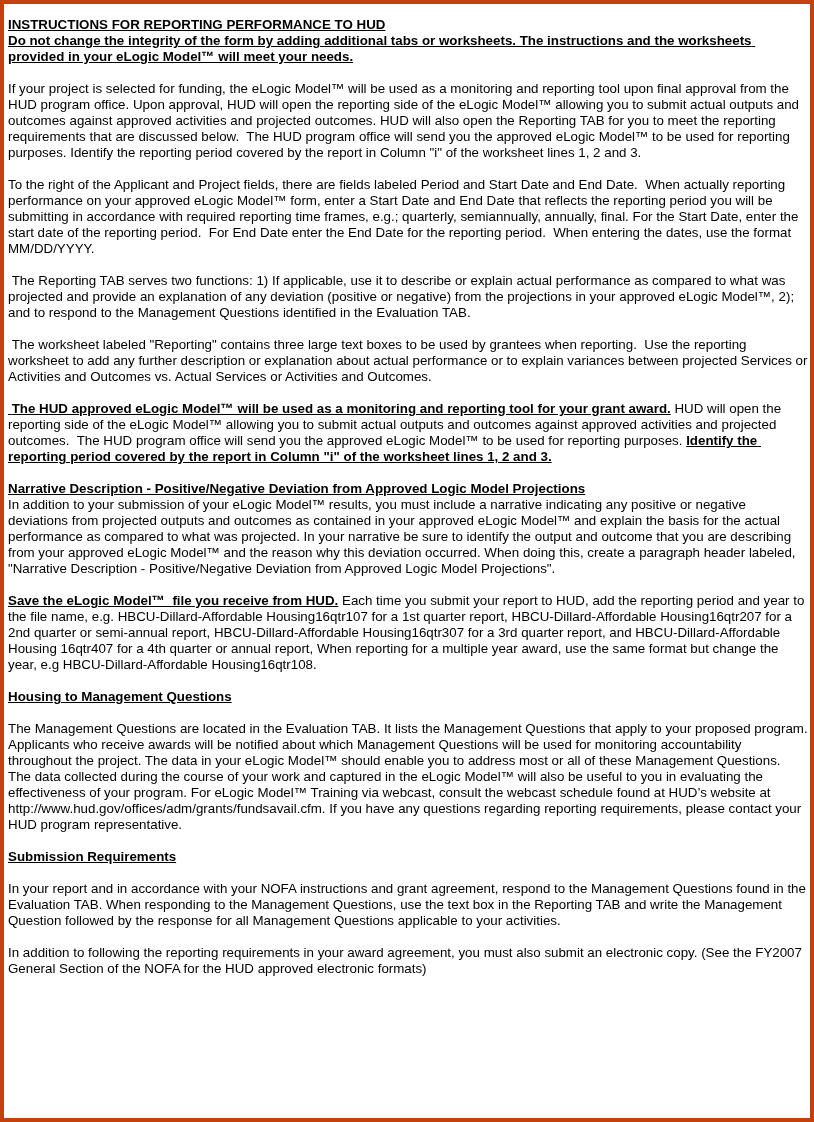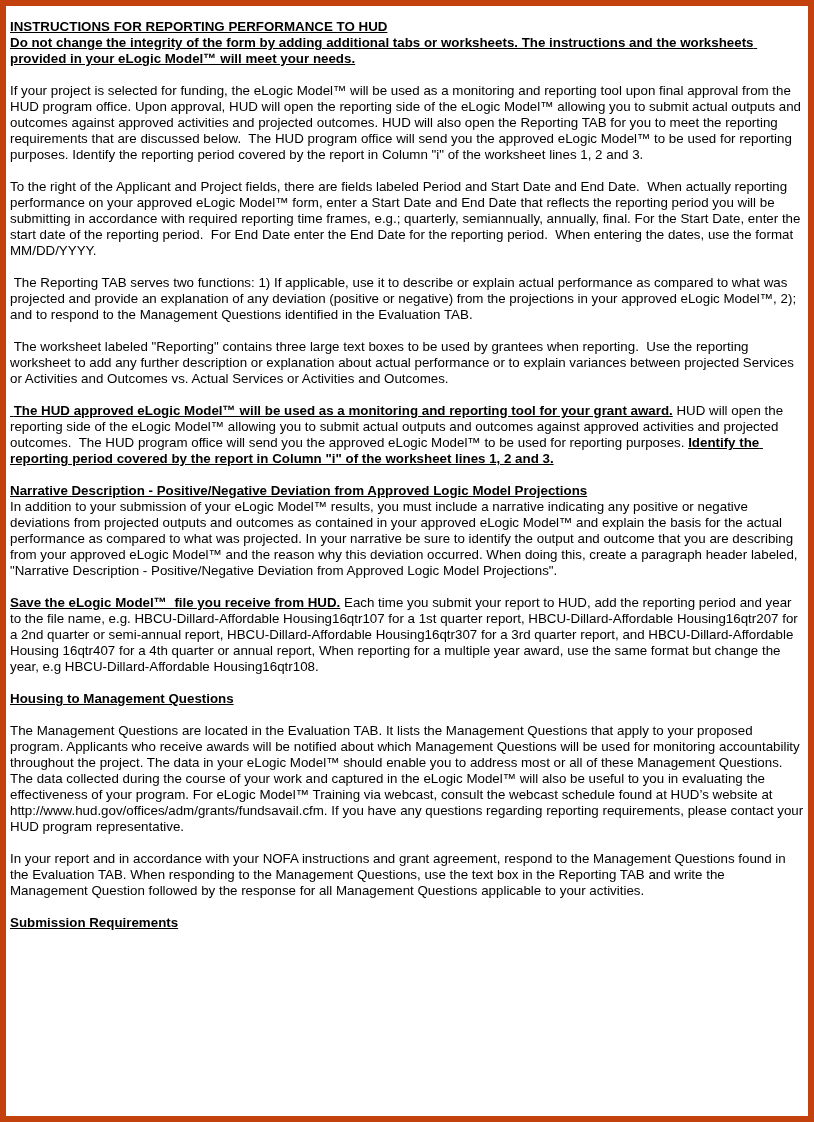--- a/index.html
+++ b/index.html
@@ -5,21 +5,21 @@
   html, body {
     margin: 0;
     padding: 0;
     background: #ffffff;
   }
   .page {
     position: relative;
     width: 814px;
     height: 1122px;
     box-sizing: border-box;
-    border: 6px solid #c2410c;
+    border: 4px solid #c2410c;
     background: #ffffff;
     overflow: hidden;
     padding: 13px 2px 0 4px;
   }
   .doc {
     font-family: "Liberation Sans", "DejaVu Sans", sans-serif;
     font-size: 13.33px;
     line-height: 16px;
     color: #000000;
   }
@@ -42,16 +42,17 @@
       <p class="block"><span>If your project is selected for funding, the eLogic Model™ will be used as a monitoring and reporting tool upon final approval from the HUD program office. Upon approval, HUD will open the reporting side of the eLogic Model™ allowing you to submit actual outputs and outcomes against approved activities and projected outcomes. HUD will also open the Reporting TAB for you to meet the reporting requirements that are discussed below.  The HUD program office will send you the approved eLogic Model™ to be used for reporting purposes. Identify the reporting period covered by the report in Column "i" of the worksheet lines 1, 2 and 3.</span></p>
       <p class="block"><span>To the right of the Applicant and Project fields, there are fields labeled Period and Start Date and End Date.  When actually reporting performance on your approved eLogic Model™ form, enter a Start Date and End Date that reflects the reporting period you will be submitting in accordance with required reporting time frames, e.g.; quarterly, semiannually, annually, final. For the Start Date, enter the start date of the reporting period.  For End Date enter the End Date for the reporting period.  When entering the dates, use the format MM/DD/YYYY.</span></p>
       <p class="block"><span> The Reporting TAB serves two functions: 1) If applicable, use it to describe or explain actual performance as compared to what was projected and provide an explanation of any deviation (positive or negative) from the projections in your approved eLogic Model™, 2); and to respond to the Management Questions identified in the Evaluation TAB.</span></p>
       <p class="block"><span> The worksheet labeled "Reporting" contains three large text boxes to be used by grantees when reporting.  Use the reporting worksheet to add any further description or explanation about actual performance or to explain variances between projected Services or Activities and Outcomes vs. Actual Services or Activities and Outcomes.</span></p>
       <p class="block"><span class="b"> The HUD approved eLogic Model™ will be used as a monitoring and reporting tool for your grant award.</span><span> HUD will open the reporting side of the eLogic Model™ allowing you to submit actual outputs and outcomes against approved activities and projected outcomes.  The HUD program office will send you the approved eLogic Model™ to be used for reporting purposes. </span><span class="b">Identify the reporting period covered by the report in Column "i" of the worksheet lines 1, 2 and 3.</span></p>
       <p class="block"><span class="b">Narrative Description - Positive/Negative Deviation from Approved Logic Model Projections
 </span><span>In addition to your submission of your eLogic Model™ results, you must include a narrative indicating any positive or negative deviations from projected outputs and outcomes as contained in your approved eLogic Model™ and explain the basis for the actual performance as compared to what was projected. In your narrative be sure to identify the output and outcome that you are describing from your approved eLogic Model™ and the reason why this deviation occurred. When doing this, create a paragraph header labeled, "Narrative Description - Positive/Negative Deviation from Approved Logic Model Projections".</span></p>
       <p class="block"><span class="b">Save the eLogic Model™  file you receive from HUD.</span><span> Each time you submit your report to HUD, add the reporting period and year to the file name, e.g. HBCU-Dillard-Affordable Housing16qtr107 for a 1st quarter report, HBCU-Dillard-Affordable Housing16qtr207 for a 2nd quarter or semi-annual report, HBCU-Dillard-Affordable Housing16qtr307 for a 3rd quarter report, and HBCU-Dillard-Affordable Housing 16qtr407 for a 4th quarter or annual report, When reporting for a multiple year award, use the same format but change the year, e.g HBCU-Dillard-Affordable Housing16qtr108.</span></p>
       <p class="block"><span class="b u">Housing to Management Questions</span></p>
       <p class="block"><span>The Management Questions are located in the Evaluation TAB. It lists the Management Questions that apply to your proposed program. Applicants who receive awards will be notified about which Management Questions will be used for monitoring accountability throughout the project. The data in your eLogic Model™ should enable you to address most or all of these Management Questions.  The data collected during the course of your work and captured in the eLogic Model™ will also be useful to you in evaluating the effectiveness of your program. For eLogic Model™ Training via webcast, consult the webcast schedule found at HUD’s website at http://www.hud.gov/offices/adm/grants/fundsavail.cfm. If you have any questions regarding reporting requirements, please contact your HUD program representative.</span></p>
+      <p class="block"><span class="b u">Submission Requirements</span></p>
       <p class="block"><span>In your report and in accordance with your NOFA instructions and grant agreement, respond to the Management Questions found in the Evaluation TAB. When responding to the Management Questions, use the text box in the Reporting TAB and write the Management Question followed by the response for all Management Questions applicable to your activities.</span></p>
-      <p class="block"><span class="b u">Submission Requirements</span></p>
+      <p class="block"><span>In addition to following the reporting requirements in your award agreement, you must also submit an electronic copy. (See the FY2007 General Section of the NOFA for the HUD approved electronic formats)</span></p>
     </div>
 </div>
 
 </body></html>

